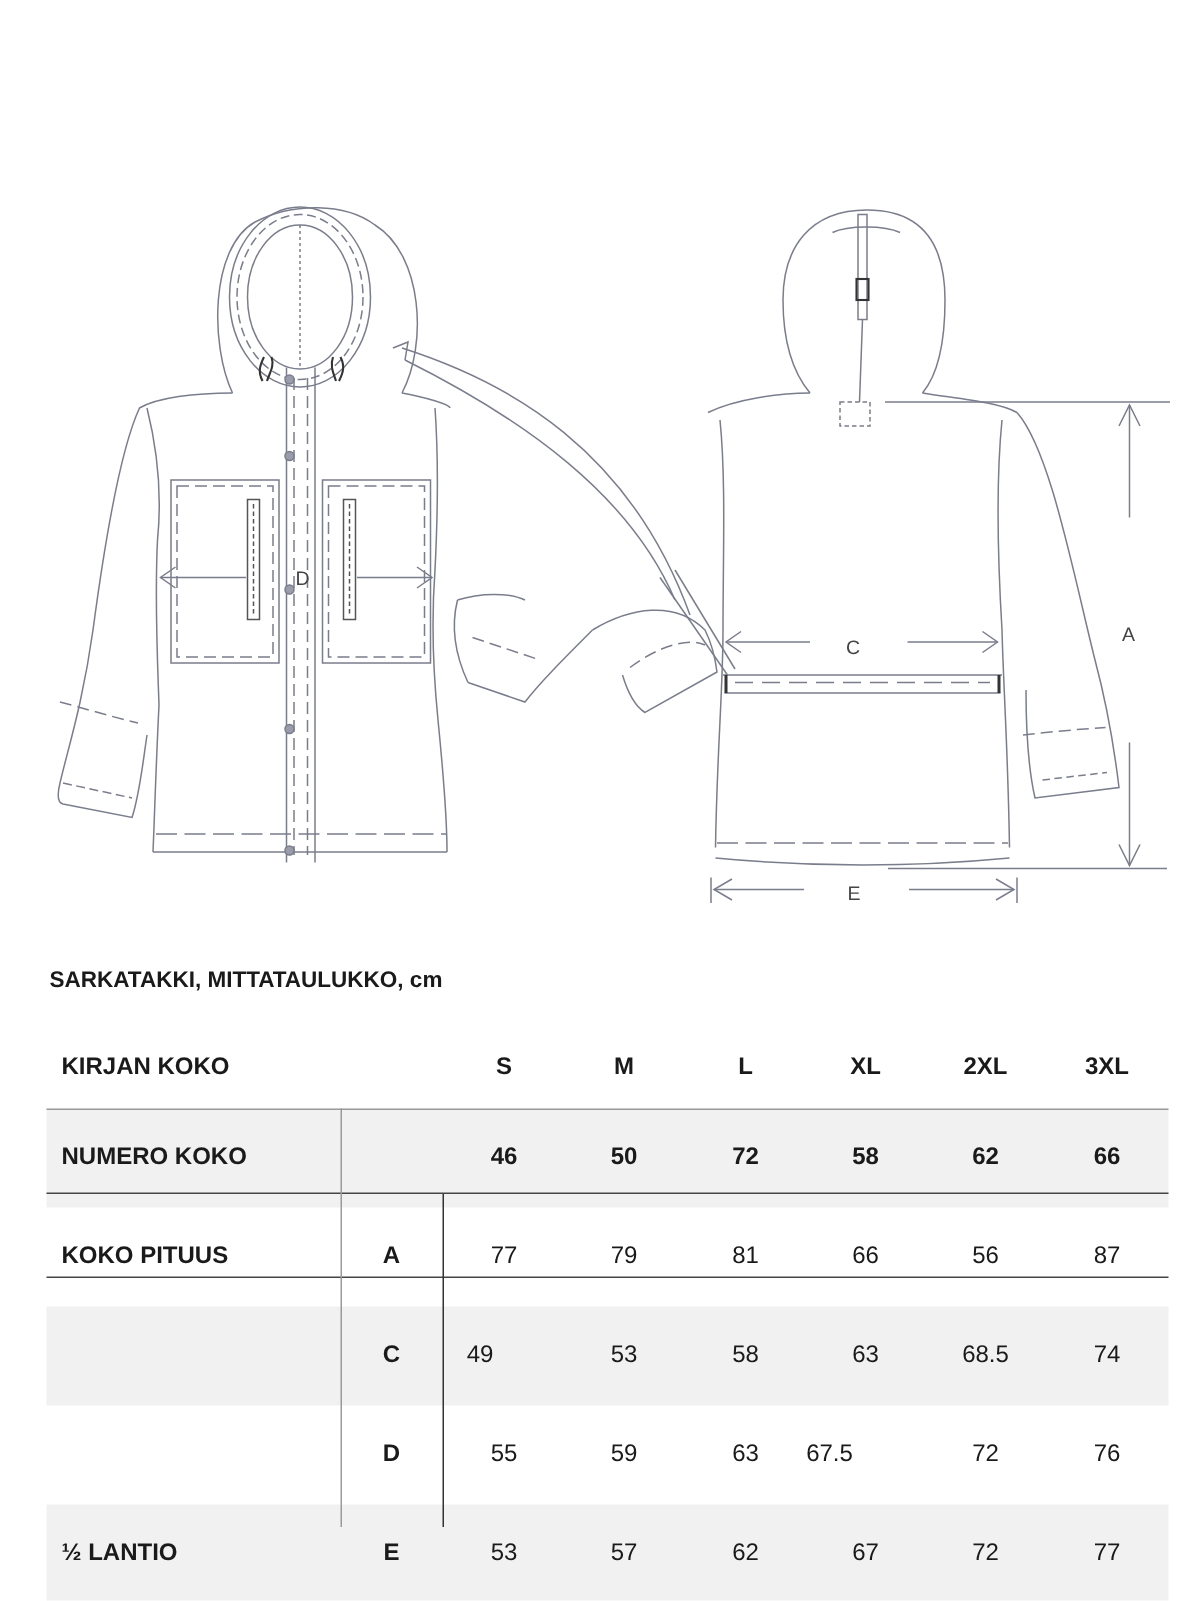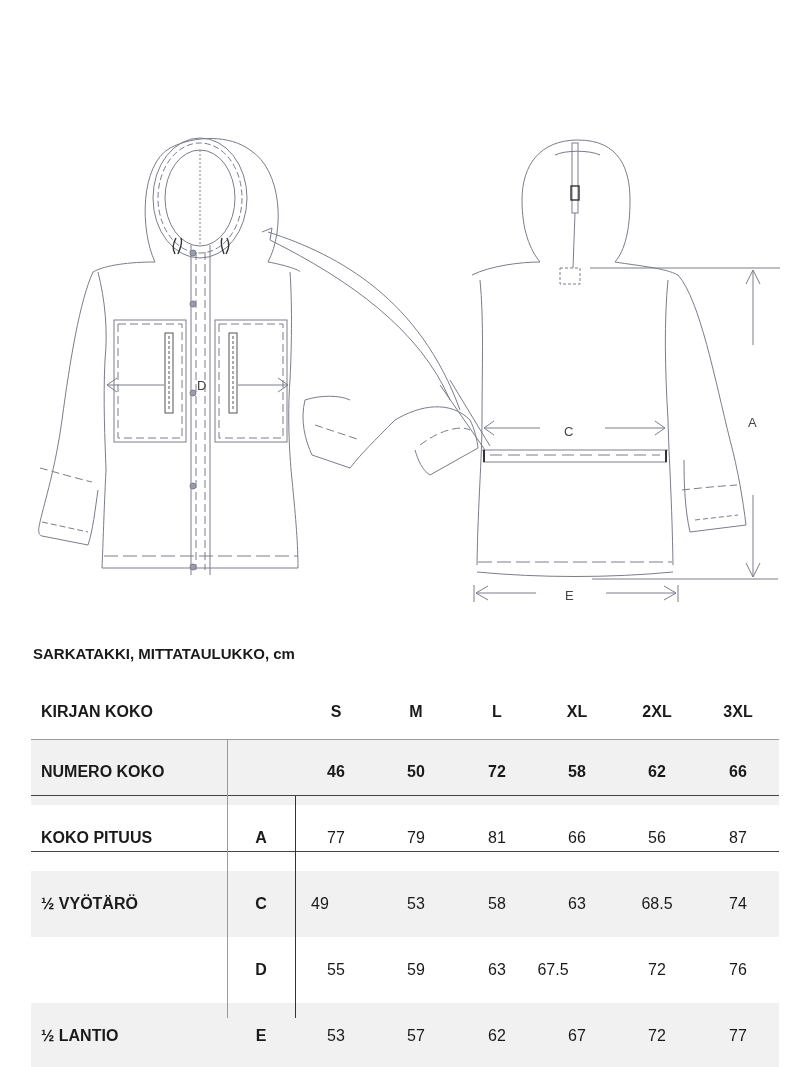--- a/index.html
+++ b/index.html
@@ -173,21 +173,20 @@
     <span class="cell label">KOKO PITUUS</span>
     <span class="cell letter">A</span>
     <span class="cell val" style="left:275px">77</span>
     <span class="cell val" style="left:355px">79</span>
     <span class="cell val" style="left:436px">81</span>
     <span class="cell val" style="left:516px">66</span>
     <span class="cell val" style="left:596px">56</span>
     <span class="cell val" style="left:677px">87</span>
   </div>
   <div class="row grey">
-    <span class="cell label">½ VYÖTÄRÖ</span>
     <span class="cell letter">C</span>
     <span class="cell val" style="left:259px">49</span>
     <span class="cell val" style="left:355px">53</span>
     <span class="cell val" style="left:436px">58</span>
     <span class="cell val" style="left:516px">63</span>
     <span class="cell val" style="left:596px">68.5</span>
     <span class="cell val" style="left:677px">74</span>
   </div>
   <div class="row">
     <span class="cell letter">D</span>

